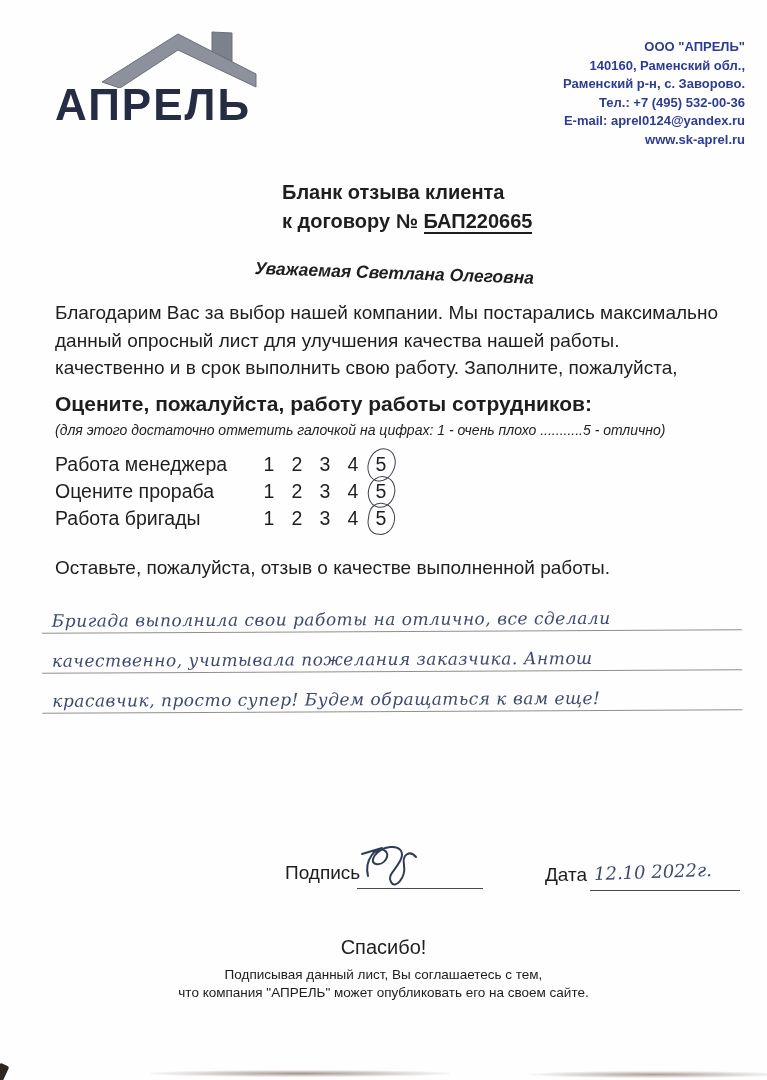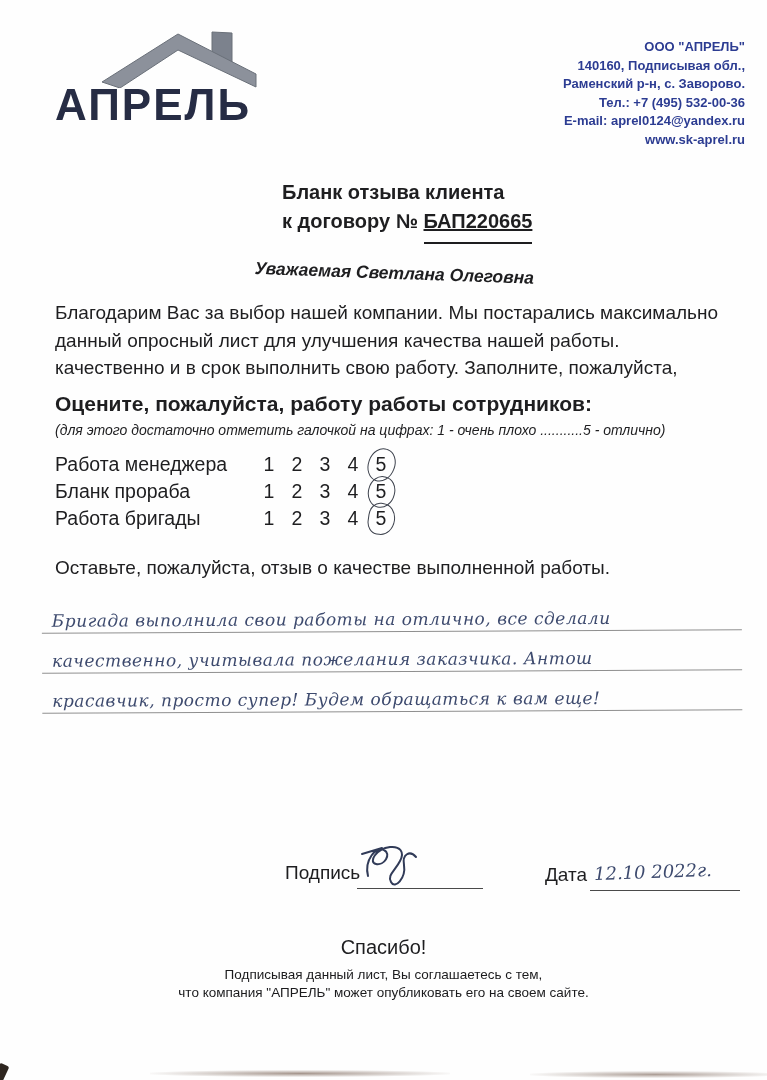--- a/index.html
+++ b/index.html
@@ -17,21 +17,21 @@
   }
   .company-info{
     position:absolute;right:22px;top:38px;text-align:right;
     font-size:13px;line-height:18.5px;color:#2c3c92;font-weight:bold;
   }
   
   .doc-title{
     position:absolute;left:282px;top:178px;font-size:20px;font-weight:bold;
     line-height:29px;white-space:nowrap;
   }
-  .contract-num{border-bottom:2px solid #1d1d1f;padding-bottom:10px;text-decoration:underline;}
+  .contract-num{border-bottom:2px solid #1d1d1f;padding-bottom:0;}
   
   .greeting{
     position:absolute;left:255px;top:258px;font-size:17.5px;font-weight:bold;
     font-style:italic;transform:rotate(2deg);transform-origin:left top;white-space:nowrap;
   }
   
   .intro{position:absolute;left:55px;top:299px;font-size:19px;line-height:27.5px;width:700px;}
   
   .section-heading{position:absolute;left:55px;top:392px;font-size:21px;font-weight:bold;white-space:nowrap;}
   .section-note{position:absolute;left:55px;top:422px;font-size:14px;font-style:italic;white-space:nowrap;}
@@ -85,21 +85,21 @@
   <div class="logo-block">
     <svg class="roof" width="160" height="60" viewBox="0 0 160 60">
       <polygon points="112,4 132,5 132,36 112,27" fill="#7c828d" stroke="#6a7079" stroke-width="1"></polygon>
       <polygon points="2,54 78,6 156,46 156,59 78,22 20,60" fill="#8c919b" stroke="#6a7079" stroke-width="1"></polygon>
     </svg>
     <div class="logo-text">АПРЕЛЬ</div>
   </div>
 
   <div class="company-info">
     <div>ООО "АПРЕЛЬ"</div>
-    <div>140160, Подписывая обл.,</div>
+    <div>140160, Раменский обл.,</div>
     <div>Раменский р-н, с. Заворово.</div>
     <div>Тел.: +7 (495) 532-00-36</div>
     <div>E-mail: aprel0124@yandex.ru</div>
     <div>www.sk-aprel.ru</div>
   </div>
 
   <div class="doc-title">
     <div>Бланк отзыва клиента</div>
     <div><span>к договору № </span><span class="contract-num">БАП220665</span></div>
   </div>
@@ -120,21 +120,21 @@
       <span class="rate-label">Работа менеджера</span>
       <span class="rate-nums">
         <span class="num">1</span>
         <span class="num">2</span>
         <span class="num">3</span>
         <span class="num">4</span>
         <span class="num"><span class="circle-mark"></span><span>5</span></span>
       </span>
     </div>
     <div class="rate-row r1">
-      <span class="rate-label">Бланк прораба</span>
+      <span class="rate-label">Оцените прораба</span>
       <span class="rate-nums">
         <span class="num">1</span>
         <span class="num">2</span>
         <span class="num">3</span>
         <span class="num">4</span>
         <span class="num"><span class="circle-mark"></span><span>5</span></span>
       </span>
     </div>
     <div class="rate-row r2">
       <span class="rate-label">Работа бригады</span>

